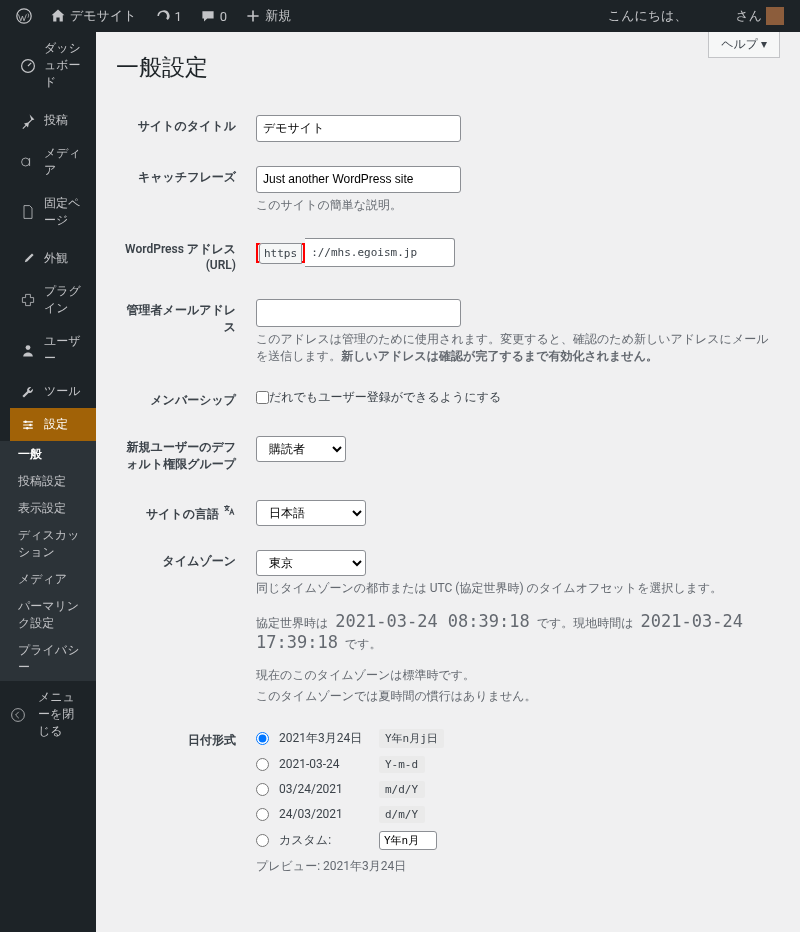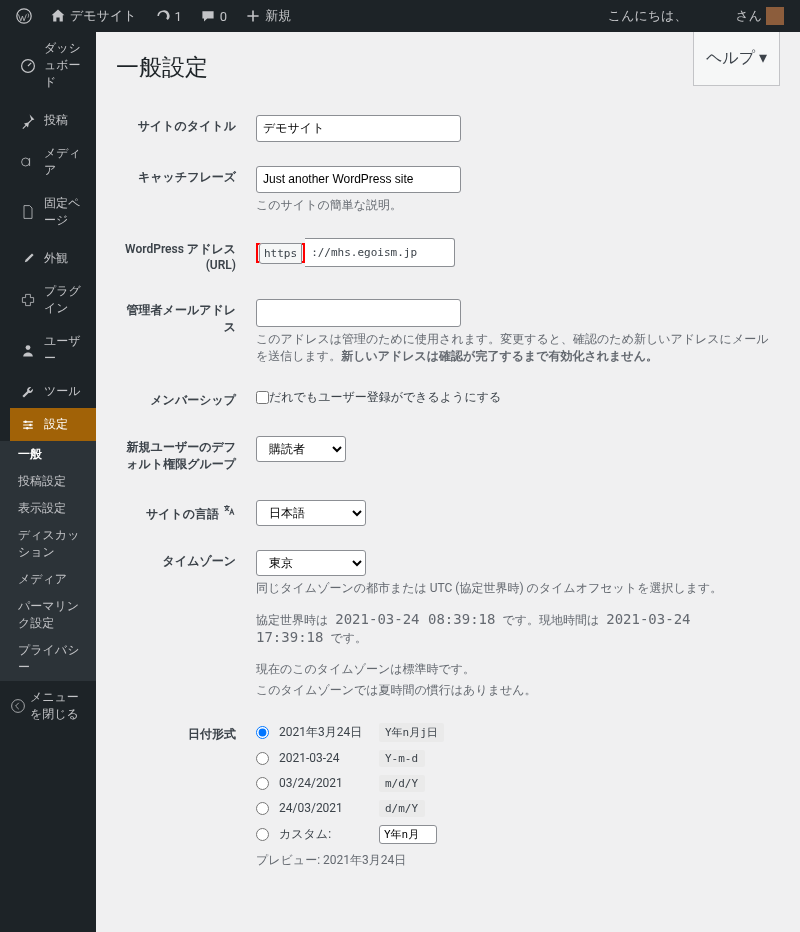--- a/index.html
+++ b/index.html
@@ -12,36 +12,36 @@
 .avatar { width: 18px; height: 18px; background: #8c5d3c; display: inline-block; }
 .wrap { display: flex; min-height: calc(100vh - 32px); }
 .sidebar { width: 96px; background: #1d2327; color: #c3c4c7; font-size: 12px; }
 .menu-item { display: flex; align-items: center; gap: 8px; padding: 8px 10px; cursor: pointer; position: relative; margin-left: 10px; }
 .menu-item.current { background: #a16207; color: #fff; }
 .menu-item.current::after { content: ""; position: absolute; right: -8px; top: 50%; transform: translateY(-50%); border: 8px solid transparent; border-right-color: #f0f0f1; }
 .menu-sep { height: 5px; }
 .submenu { background: #2c3338; }
 .sub-item { padding: 5px 10px 5px 18px; font-size: 12px; cursor: pointer; }
 .sub-item.current { color: #fff; font-weight: 600; }
-.collapse { display: flex; align-items: center; gap: 4px; padding: 8px 10px; cursor: pointer; font-size: 12px; }
+.collapse { display: flex; align-items: center; gap: 12px; padding: 8px 10px; cursor: pointer; font-size: 12px; }
 .content { flex: 1; padding: 10px 20px 40px; position: relative; }
-.help-tab { position: absolute; top: 0; right: 20px; background: #f6f7f7; border: 1px solid #c3c4c7; border-top: none; padding: 16px 12px; font-size: 16px; cursor: pointer; }
+.help-tab { position: absolute; top: 0; right: 20px; background: #f6f7f7; border: 1px solid #c3c4c7; border-top: none; padding: 4px 12px; font-size: 12px; cursor: pointer; }
 h1 { font-size: 23px; font-weight: 400; margin: 10px 0 20px; color: #1d2327; }
 .form-table { width: 100%; border-collapse: collapse; }
 .form-table th { text-align: right; vertical-align: top; padding: 15px 10px 15px 0; width: 130px; font-weight: 600; font-size: 12px; }
 .form-table td { padding: 12px 10px; vertical-align: top; font-size: 12px; }
 .regular-text { width: 205px; padding: 3px 6px; border: 1px solid #8c8f94; border-radius: 3px; font-size: 12px; background: #fff; line-height: 1.6; }
 .description { color: #646970; font-size: 12px; margin-top: 4px; }
 .link { color: #2271b1; text-decoration: underline; cursor: pointer; }
 select { padding: 2px 24px 2px 8px; border: 1px solid #8c8f94; border-radius: 3px; font-size: 12px; background: #fff; min-height: 26px; }
 .radio-row { display: flex; align-items: center; gap: 10px; margin-bottom: 8px; }
 .radio-row input[type="radio"] { margin: 0; }
 .code-badge { background: #eaeaea; padding: 2px 6px; font-family: monospace; font-size: 11px; border-radius: 2px; min-width: 46px; display: inline-block; text-align: left; }
 .custom-input { width: 58px; padding: 2px 4px; border: 1px solid #8c8f94; border-radius: 3px; font-size: 11px; font-family: monospace; }
-.code { font-family: monospace; background: #f0f0f1; padding: 1px 4px; font-size: 14px; }
+.code { font-family: monospace; background: #f0f0f1; padding: 1px 4px; font-size: 17px; }
 .hl-red { border: 2px solid #ff0000; display: inline-block; padding: 1px; }
 .url-row { display: flex; align-items: center; }
 .url-prefix { border: 1px solid #8c8f94; border-radius: 3px 0 0 3px; padding: 3px 4px; font-size: 11px; background: #f6f7f7; font-family: monospace; }
 .url-rest { border: 1px solid #8c8f94; border-left: none; border-radius: 0 3px 3px 0; padding: 7px 6px; font-size: 11px; background: #fff; font-family: monospace; width: 150px; }
 .checkbox-row { display: flex; align-items: center; gap: 0; }
 </style>
 </head>
 <body>
 
 <div class="adminbar">

